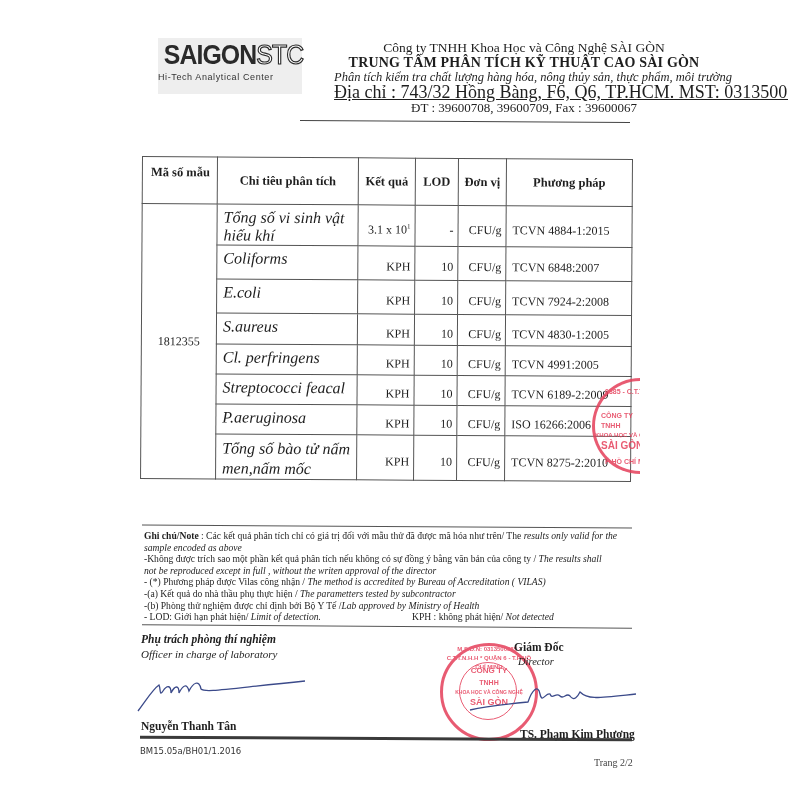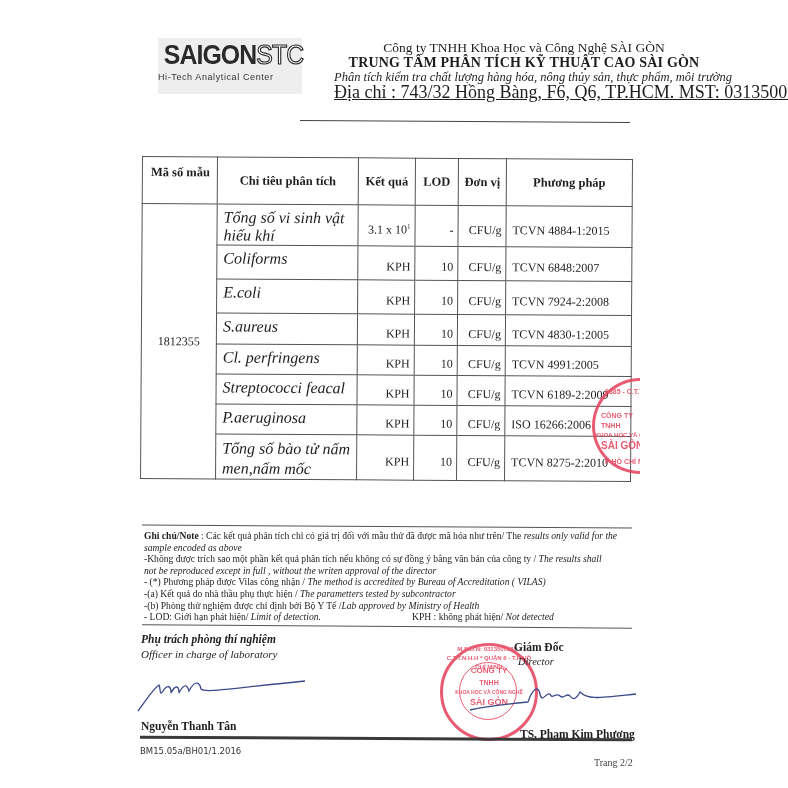--- a/index.html
+++ b/index.html
@@ -80,20 +80,21 @@
 <div class="abs logo">
   <div class="logo-main"><span>SAIGON</span><span class="outline">STC</span></div>
   <div class="logo-sub">Hi-Tech Analytical Center</div>
 </div>
 
 <div class="abs company">
   <div class="c1">Công ty TNHH Khoa Học và Công Nghệ  SÀI GÒN</div>
   <div class="c2">TRUNG TÂM PHÂN TÍCH  KỸ THUẬT CAO SÀI GÒN</div>
   <div class="c3">Phân tích kiểm tra chất lượng hàng hóa, nông thủy sản, thực phẩm, môi trường</div>
   <div class="c4">Địa chỉ : 743/32 Hồng Bàng, F6, Q6, TP.HCM. MST: 0313500385</div>
+  <div class="c5">ĐT : 39600708, 39600709, Fax : 39600067</div>
 </div>
 <div class="abs hdr-rule"></div>
 
 <div class="abs tbl">
   <table>
     <colgroup>
       <col style="width:75px">
         <col style="width:141px">
         <col style="width:57px">
         <col style="width:43px">

